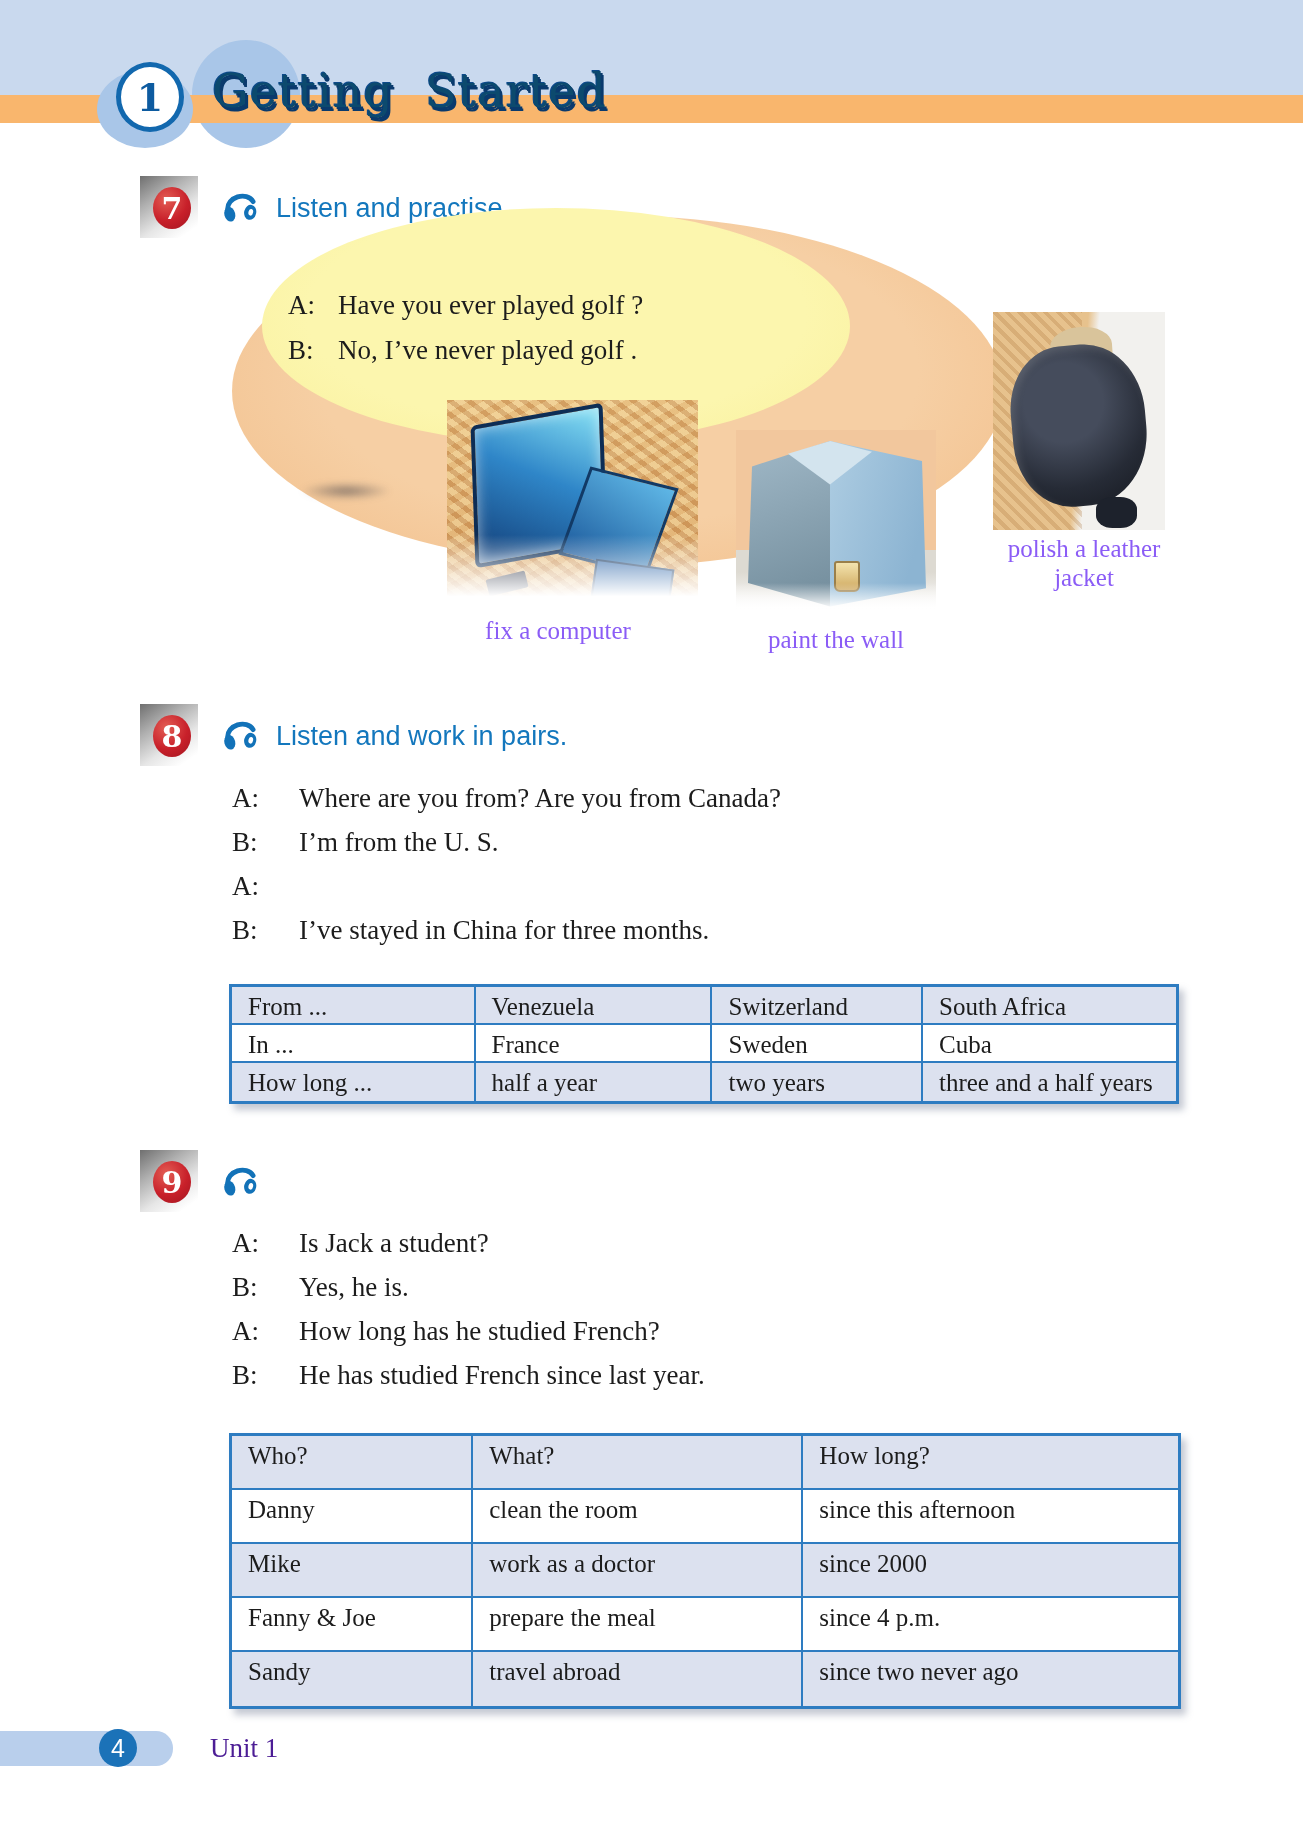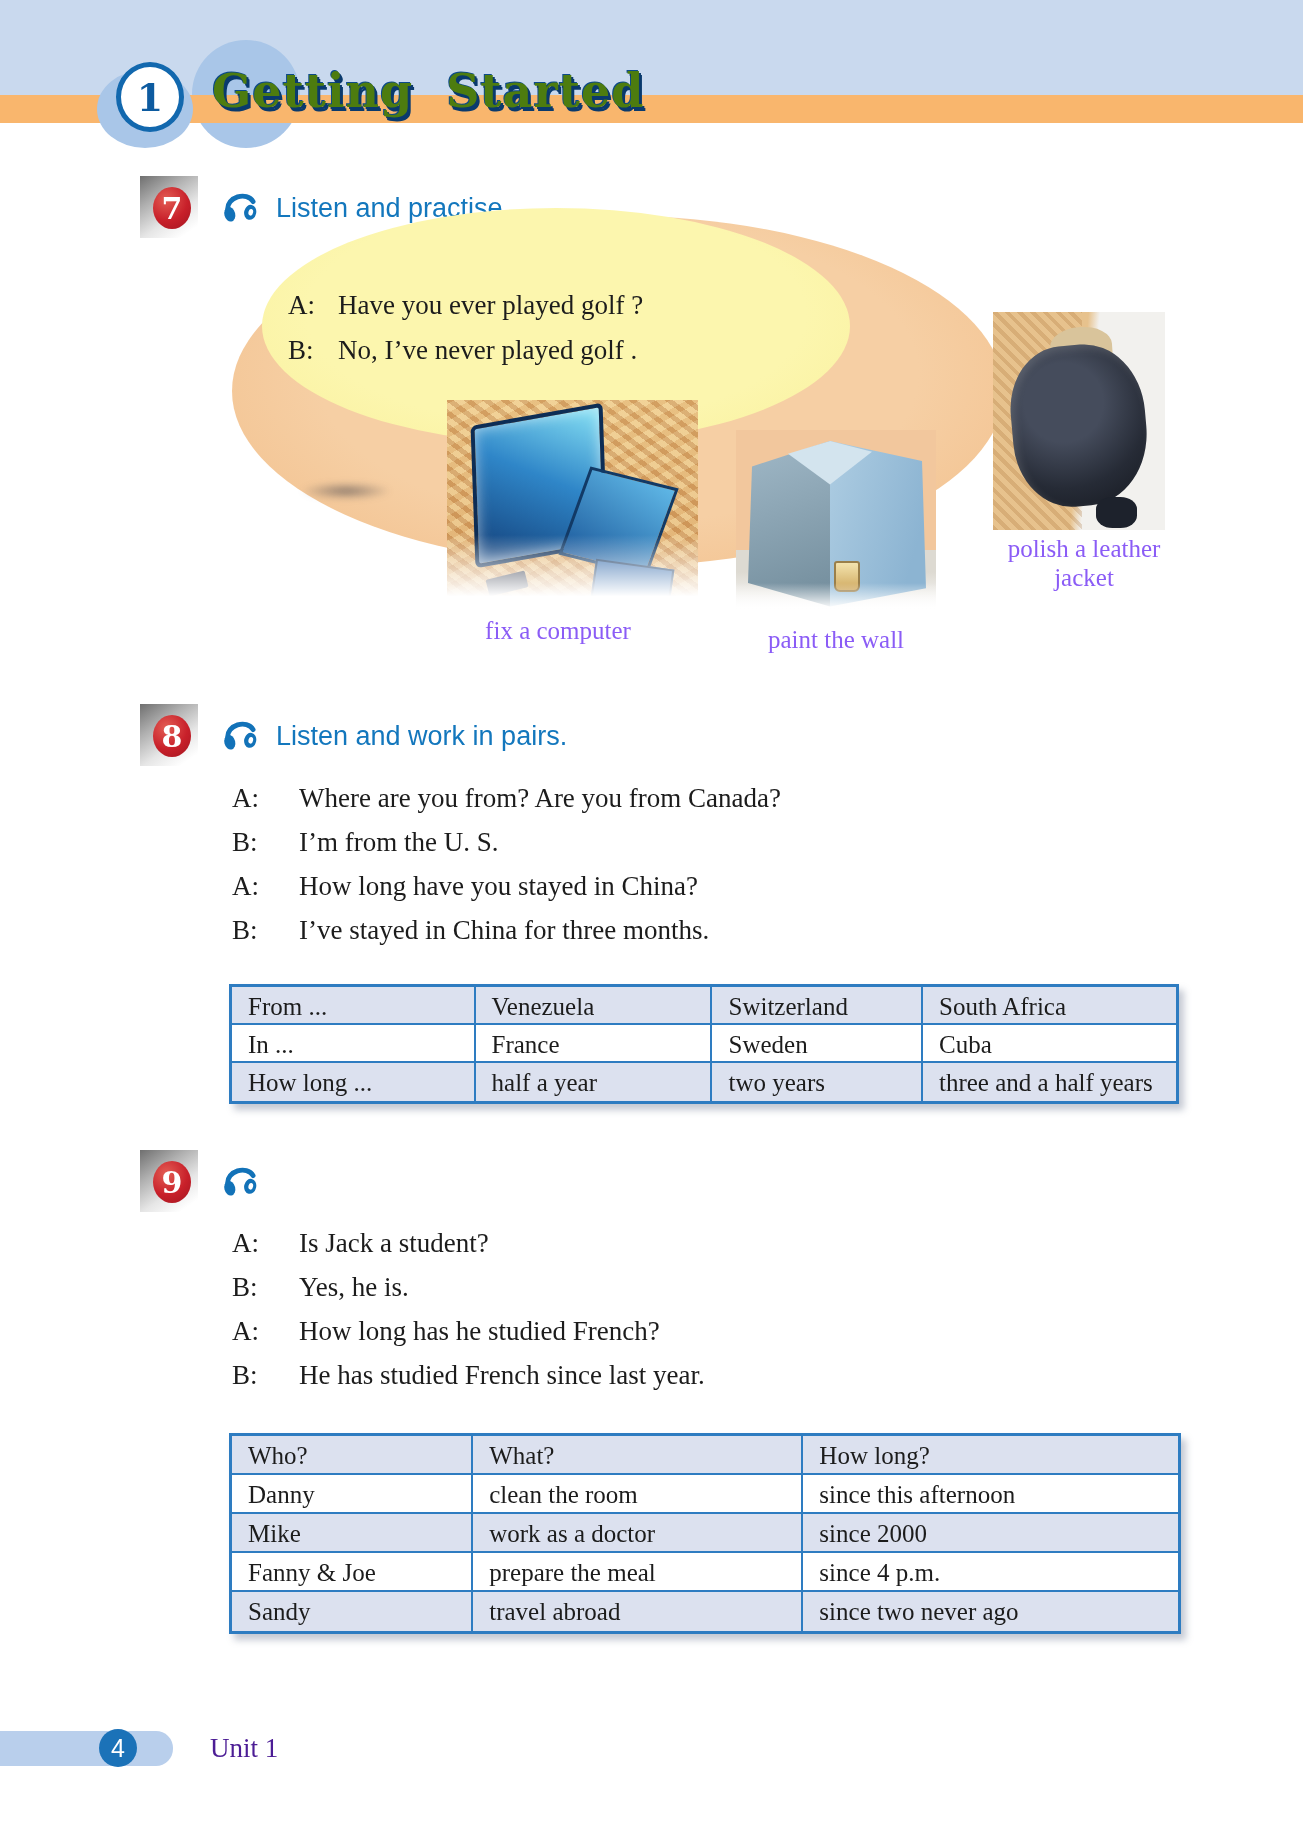--- a/index.html
+++ b/index.html
@@ -9,21 +9,21 @@
   
   .band-blue   { position:absolute; left:0; top:0; width:1303px; height:95px; background:#c9d9ee; z-index:1; }
   .dome        { position:absolute; left:192px; top:40px; width:108px; height:108px; border-radius:50%; background:#a9c6e8; z-index:2; }
   .band-orange { position:absolute; left:0; top:95px; width:1303px; height:28px; background:#f9b66d; z-index:3; }
   .blob        { position:absolute; left:97px; top:70px; width:96px; height:78px; border-radius:50%; background:#a9c6e8; z-index:4; }
   .unit-circle { position:absolute; left:116px; top:62px; width:58px; height:60px; border-radius:50%;
                  background:#fff; border:5px solid #1268ae; z-index:5;
                  display:flex; align-items:center; justify-content:center;
                  font-family:"DejaVu Serif",serif; font-weight:bold; font-size:38px; color:#0d5ba0; }
   .main-title  { position:absolute; left:212px; top:64px; z-index:5;
-                 font-family:"DejaVu Serif",serif; font-weight:bold; font-size:46px; color:#4d7c0f;
+                 font-family:"DejaVu Serif",serif; font-weight:normal; font-size:46px; color:#0c4a6e;
                  letter-spacing:1px; word-spacing:16px; white-space:nowrap;
                  text-shadow:2px 2px 0 #0a3a6d, 3px 4px 0 #0a3a6d, -1px -1px 0 #0d4a8a; }
 
   
   .sec-head { position:absolute; left:140px; width:760px; height:64px; }
   .sq    { position:absolute; left:0; top:0; width:58px; height:62px;
            background:linear-gradient(145deg,#6f6f6f 0%,#b0b0b0 32%,#e6e6e6 62%,#ffffff 88%); }
   .badge { position:absolute; left:13px; top:11px; width:38px; height:42px; border-radius:50%;
            background:radial-gradient(circle at 35% 30%, #e0564f 6%, #c8202a 55%, #a21520 100%);
            color:#fff; font-family:"DejaVu Serif",serif; font-weight:bold; font-size:30px;
@@ -108,21 +108,21 @@
   .tbl { position:absolute; border:3px solid #2e7cc1; background:#fff; z-index:5;
          box-shadow:5px 6px 7px rgba(110,120,145,.4); }
   .tbl-row { display:grid; }
   #table1 { left:229px; top:984px;  width:944px; }
   #table1 .tbl-row { grid-template-columns:25.8% 25.1% 22.3% 26.8%; }
   #table2 { left:229px; top:1433px; width:946px; }
   #table2 .tbl-row { grid-template-columns:25.5% 34.9% 39.6%; }
   .cell { border-right:2px solid #2e7cc1; border-bottom:2px solid #2e7cc1;
           padding:3px 6px 3px 16px; font-size:25px; height:38px; line-height:33px;
           box-sizing:border-box; white-space:nowrap; color:#1c1c1c; }
-  #table2 .cell { height:39px; }
+  #table2 .cell { height:54px; }
   .tbl-row .cell:last-child { border-right:none; }
   .tbl-row:last-child .cell { border-bottom:none; }
   .row-shade .cell { background:#dce1ef; }
 
   
   .footer-pill { position:absolute; left:0; top:1731px; width:173px; height:35px;
                  background:#b9cfec; border-radius:0 17px 17px 0; z-index:4; }
   .page-num { position:absolute; left:99px; top:1729px; width:38px; height:38px; border-radius:50%;
               background:#1b72b8; color:#fff; font-family:"Liberation Sans",sans-serif; font-size:25px;
               display:flex; align-items:center; justify-content:center; z-index:5; }
@@ -211,21 +211,20 @@
     <div class="dl">
       <span class="spk">A:</span>
       <span>Where are you from? Are you from Canada?</span>
     </div>
     <div class="dl">
       <span class="spk">B:</span>
       <span>I’m from the U. S.</span>
     </div>
     <div class="dl">
       <span class="spk">A:</span>
-      <span>How long have you stayed in China?</span>
     </div>
     <div class="dl">
       <span class="spk">B:</span>
       <span>I’ve stayed in China for three months.</span>
     </div>
   </div>
 
   <div class="tbl" id="table1">
     <div class="tbl-row row-shade">
       <div class="cell">From ...</div>

